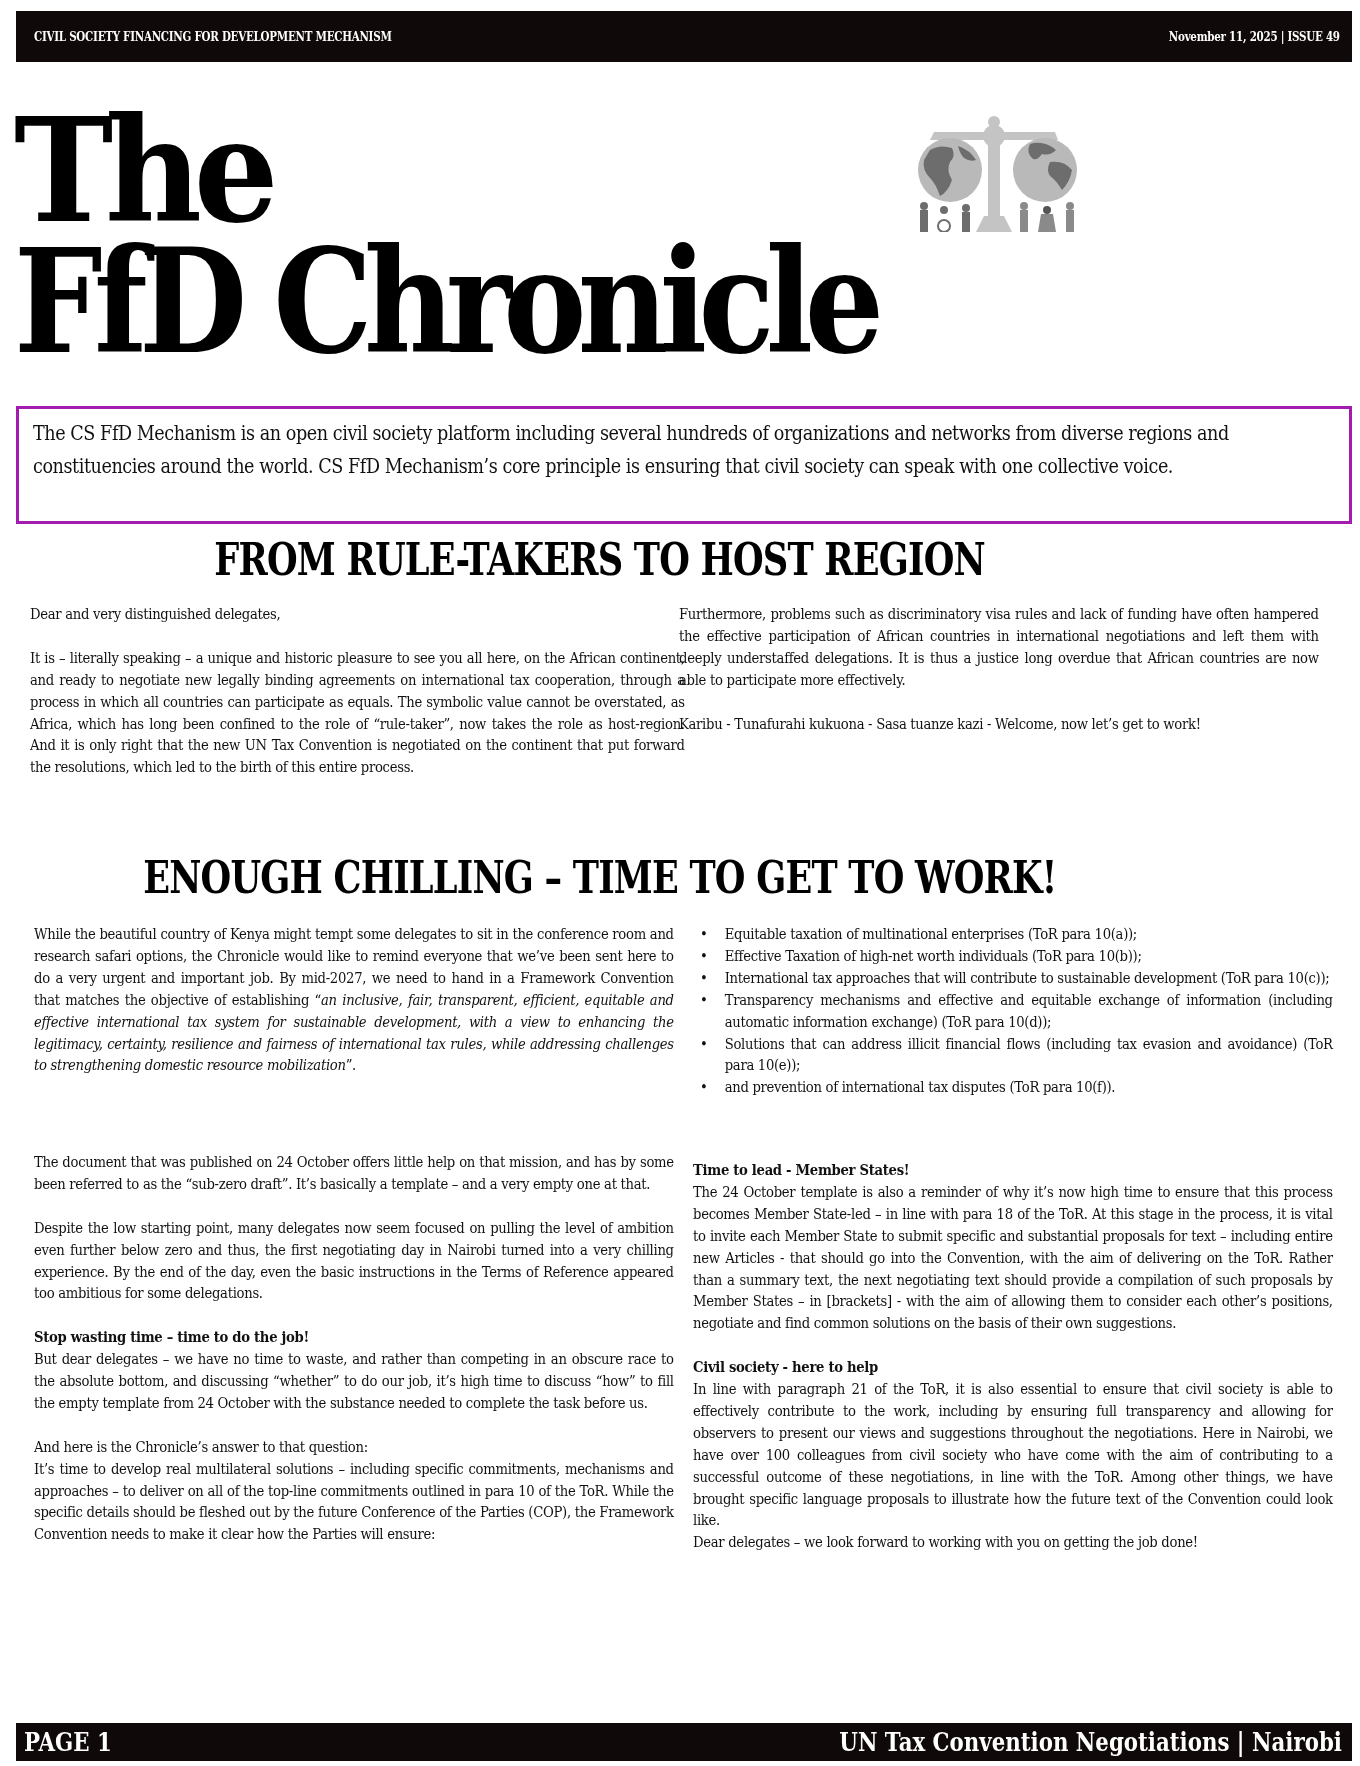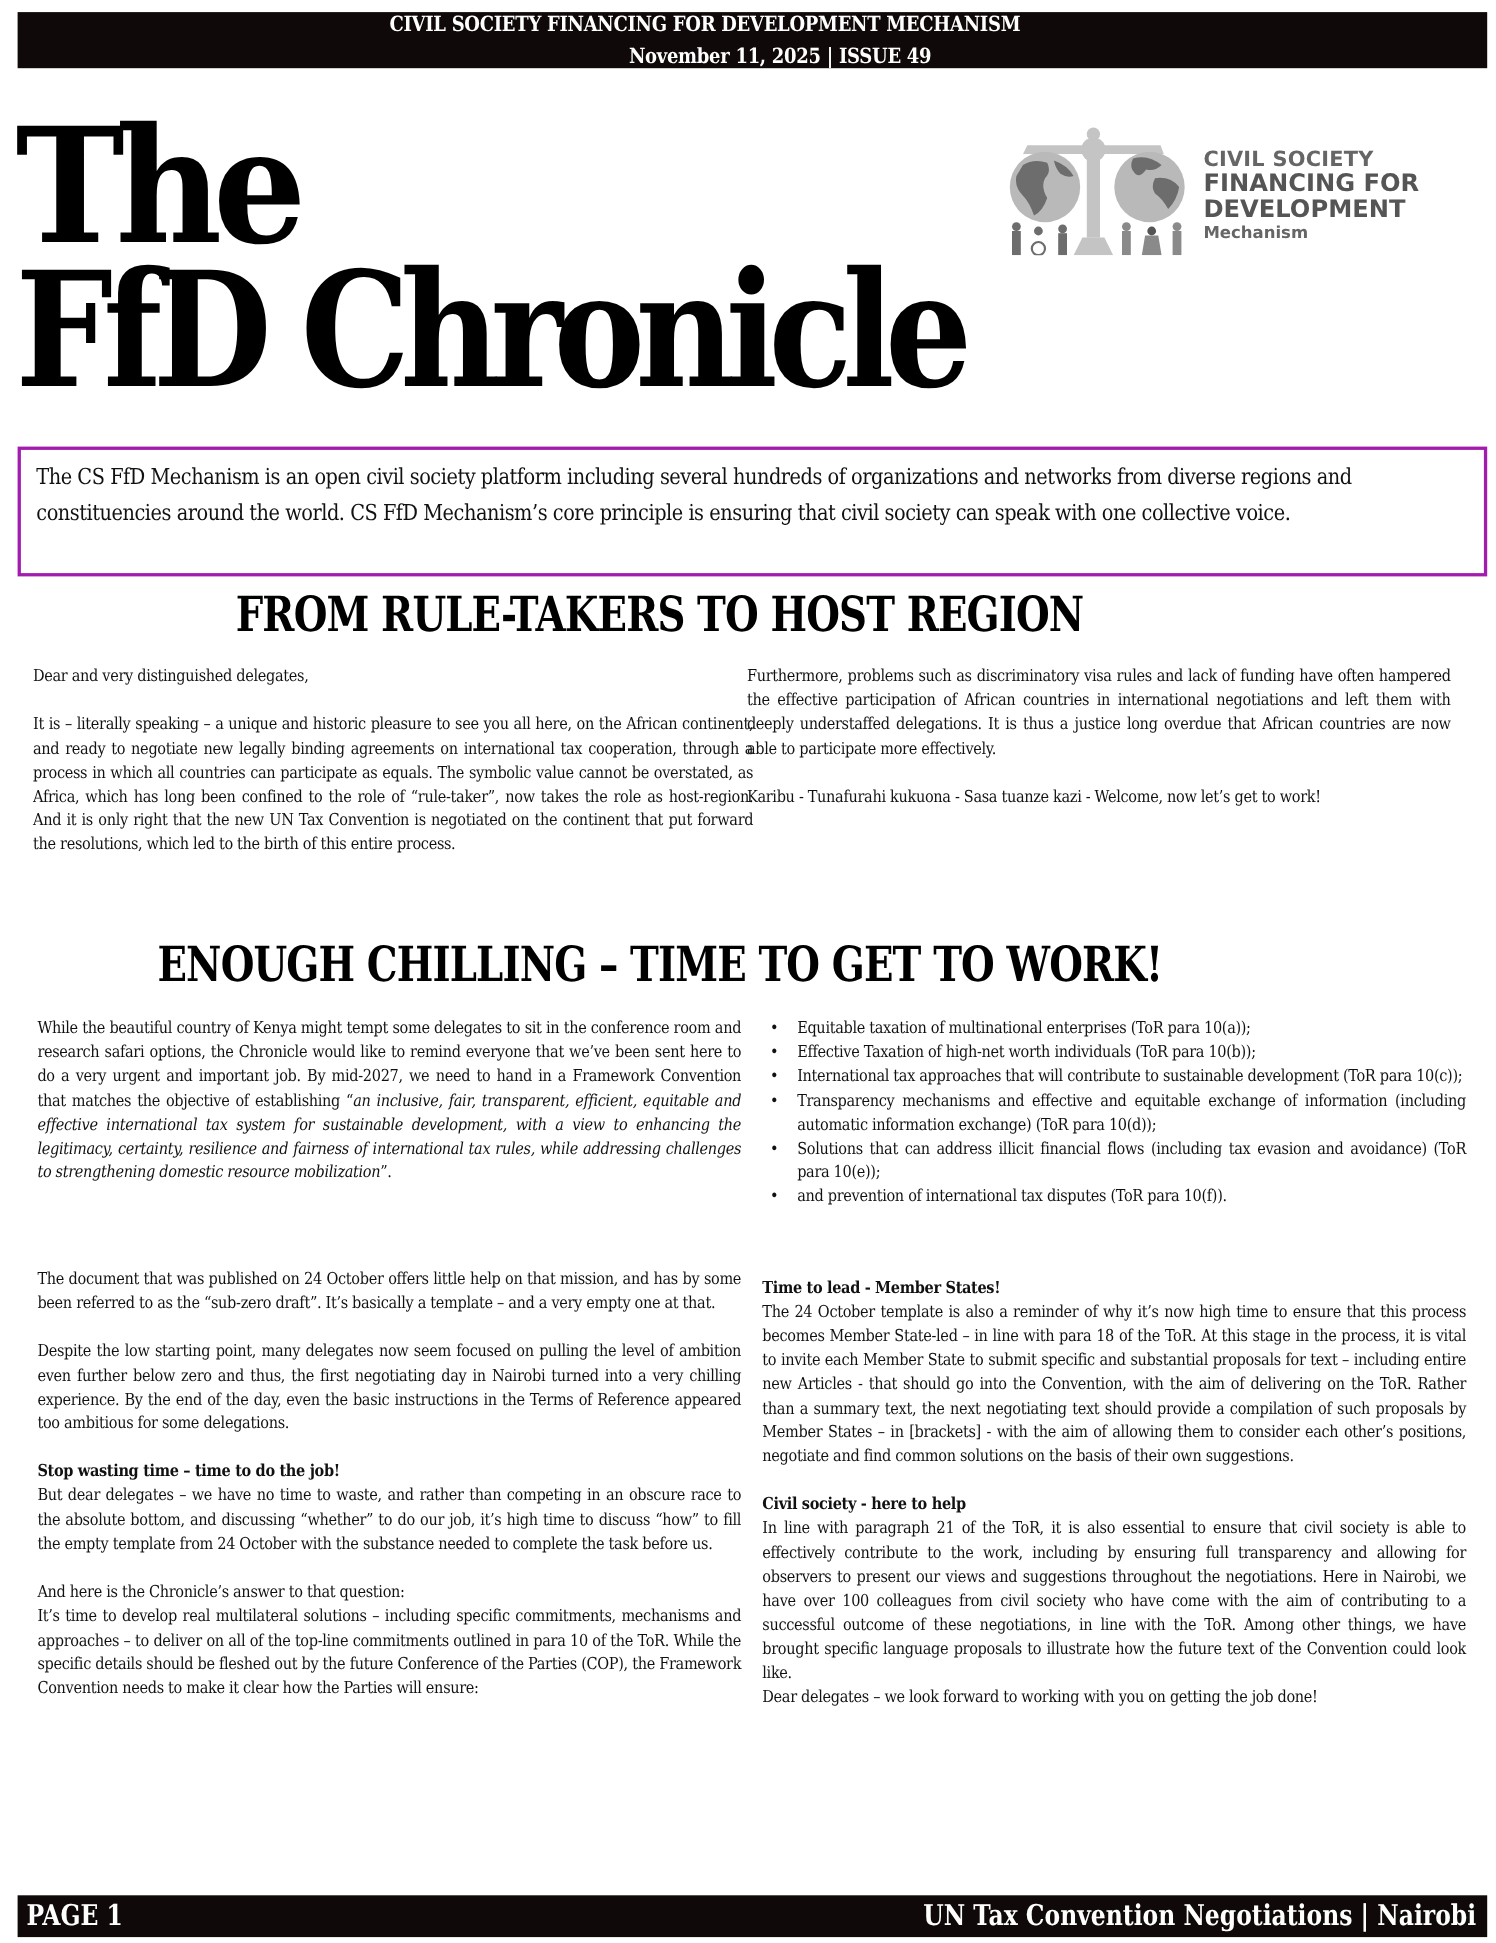--- a/index.html
+++ b/index.html
@@ -4,23 +4,22 @@
 <style>
   * { box-sizing: border-box; margin: 0; padding: 0; }
   html, body { width: 1360px; height: 1766px; background: #ffffff; overflow: hidden; }
   body { position: relative; font-family: "DejaVu Serif", "Liberation Serif", serif; color: #111; }
 
   .topbar {
     position: absolute; left: 16px; top: 11px; width: 1336px; height: 51px;
     background: #0f0a09; color: #fff;
     display: flex; align-items: center; justify-content: space-between;
     padding: 0 12px 0 18px;
-    font-family: "DejaVu Serif", serif; font-size: 19px; font-weight: bold;
+    font-family: "DejaVu Serif", serif; font-size: 12px; font-weight: bold;
     letter-spacing: -0.3px;
-    flex-direction: column;
   }
   .topbar span { transform: scaleX(0.86); display: inline-block; }
   .topbar .left { transform-origin: left center; }
   .topbar .right { transform-origin: right center; }
 
   .masthead {
     position: absolute; left: 14px; top: 108px;
     font-family: "DejaVu Serif", serif; font-weight: bold; color: #000;
     line-height: 0.86;
   }
@@ -141,26 +140,20 @@
 
     <g fill="#8a8a8a">
       <circle cx="124" cy="96" r="4"></circle>
         <rect x="120" y="100" width="8" height="22"></rect>
       <circle cx="147" cy="100" r="4" fill="#555"></circle>
         <path d="M141 104 L153 104 L156 122 L138 122 Z"></path>
       <circle cx="170" cy="96" r="4"></circle>
         <rect x="166" y="100" width="8" height="22"></rect>
     </g>
   </svg>
-  <div class="logo-text">
-    <div class="lt1">CIVIL SOCIETY</div>
-    <div class="lt2">FINANCING FOR</div>
-    <div class="lt3">DEVELOPMENT</div>
-    <div class="lt4">Mechanism</div>
-  </div>
 </div>
 
 <div class="intro-box">
   <p>The CS FfD Mechanism is an open civil society platform including several hundreds of organizations and networks from diverse regions and constituencies around the world. CS FfD Mechanism’s core principle is ensuring that civil society can speak with one collective voice.</p>
 </div>
 
 <div class="headline h1">
   <span>FROM RULE-TAKERS TO HOST REGION</span>
 </div>
 

